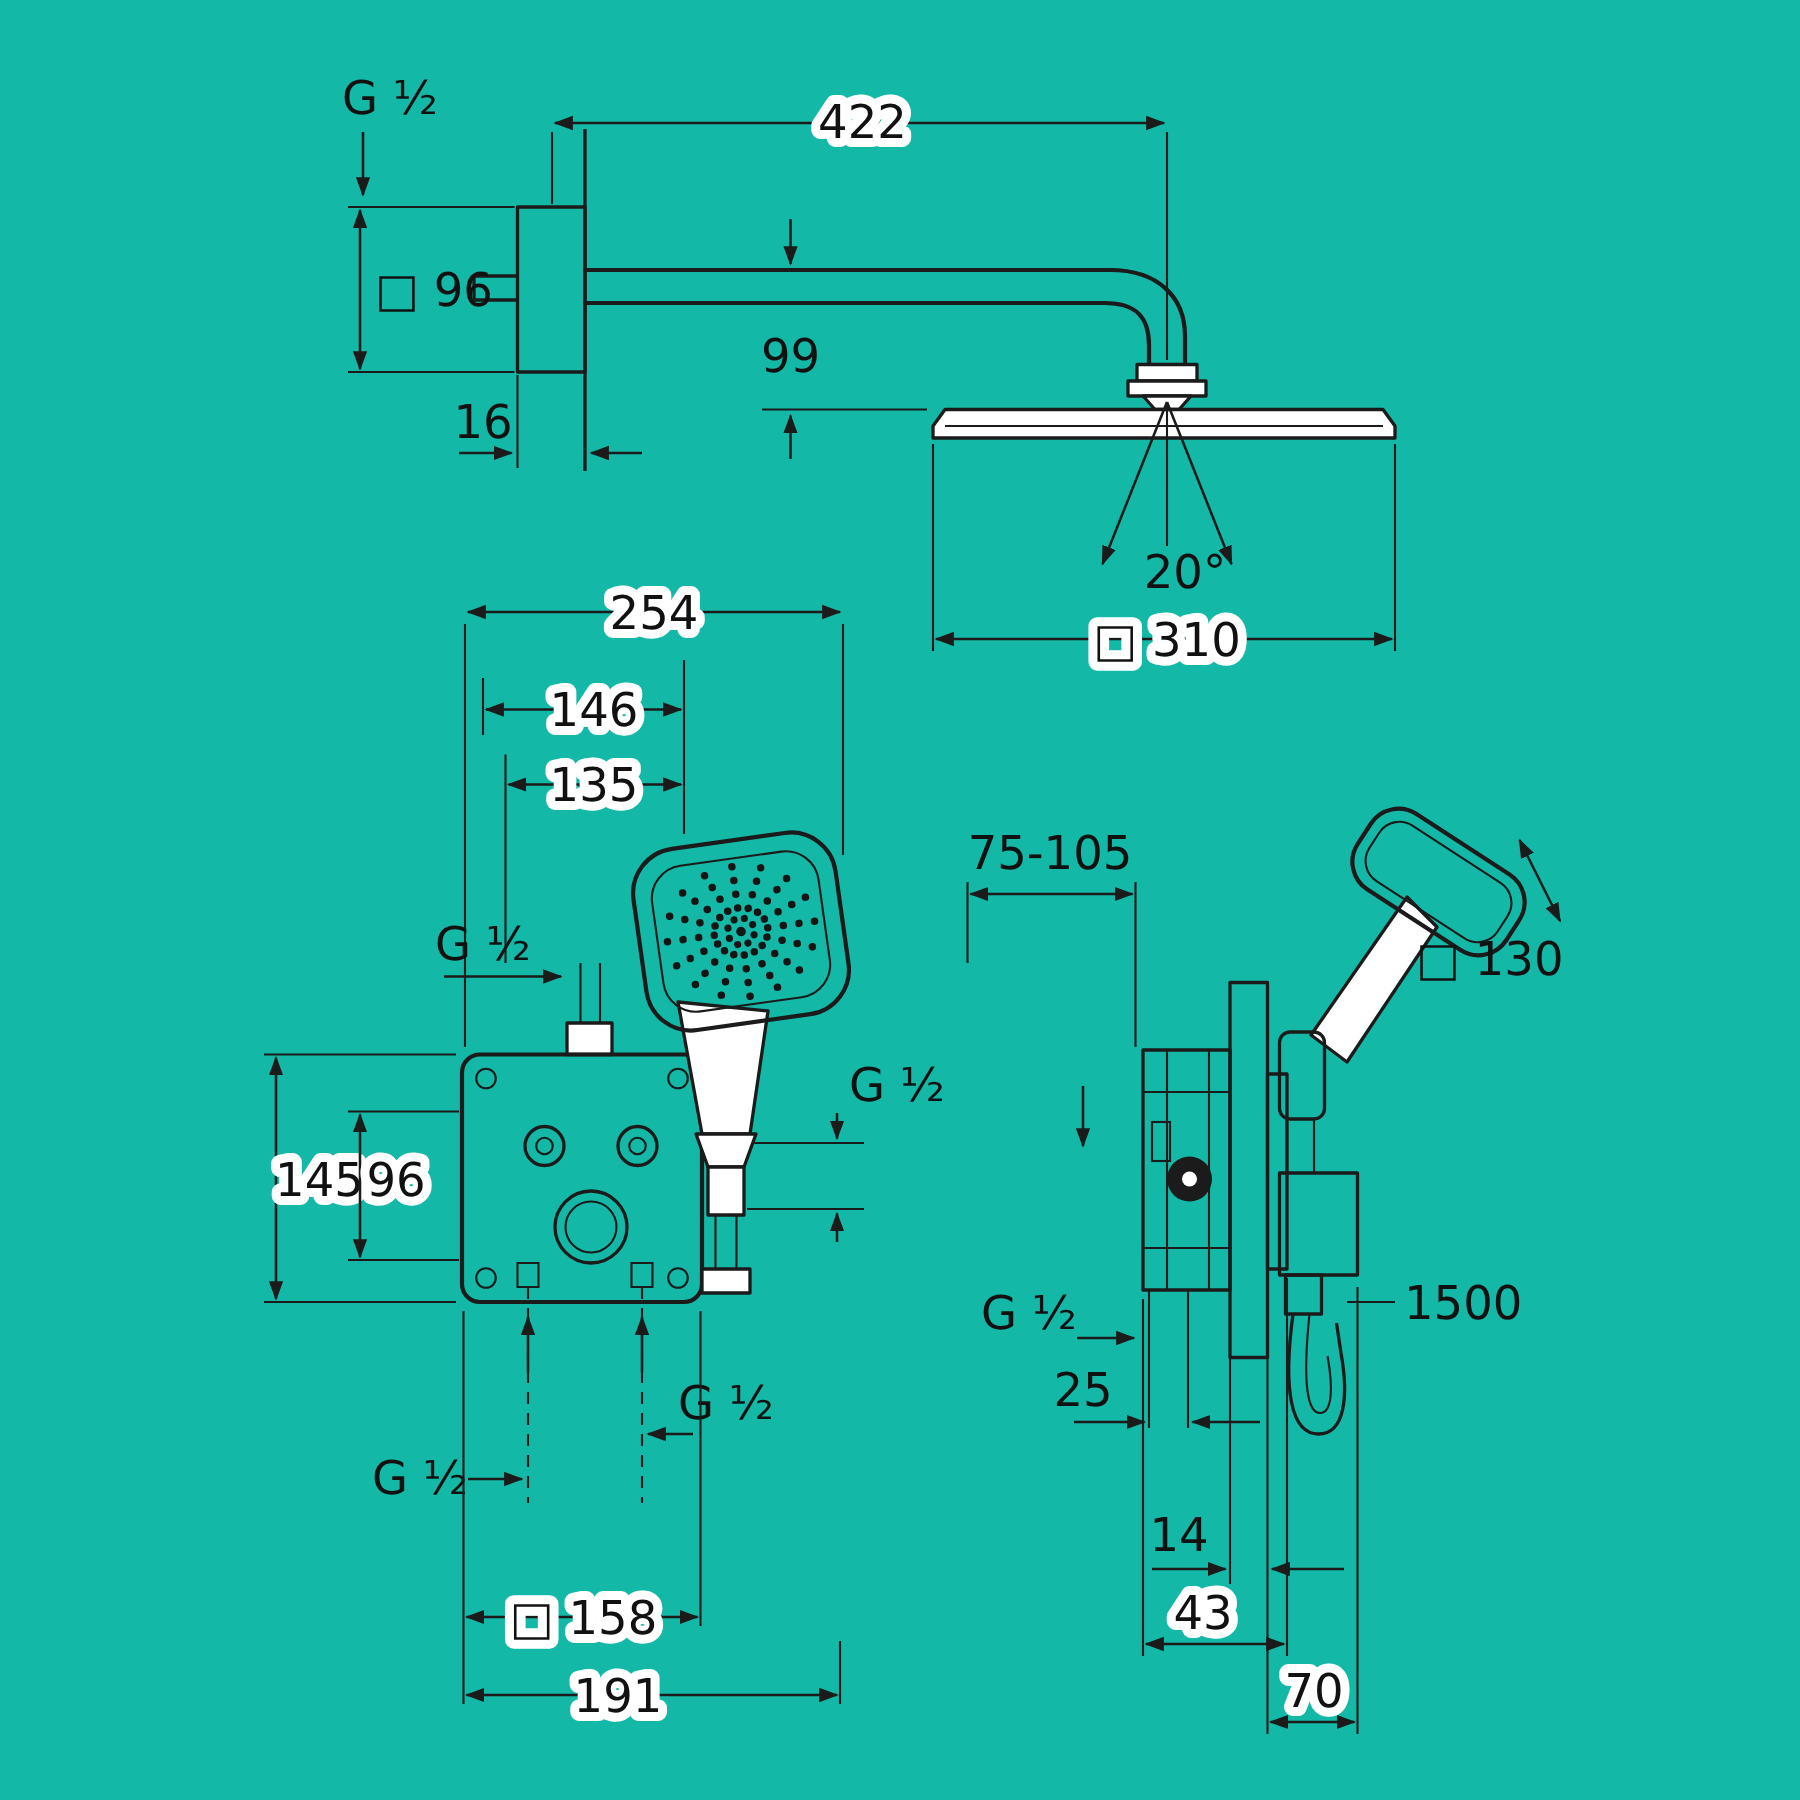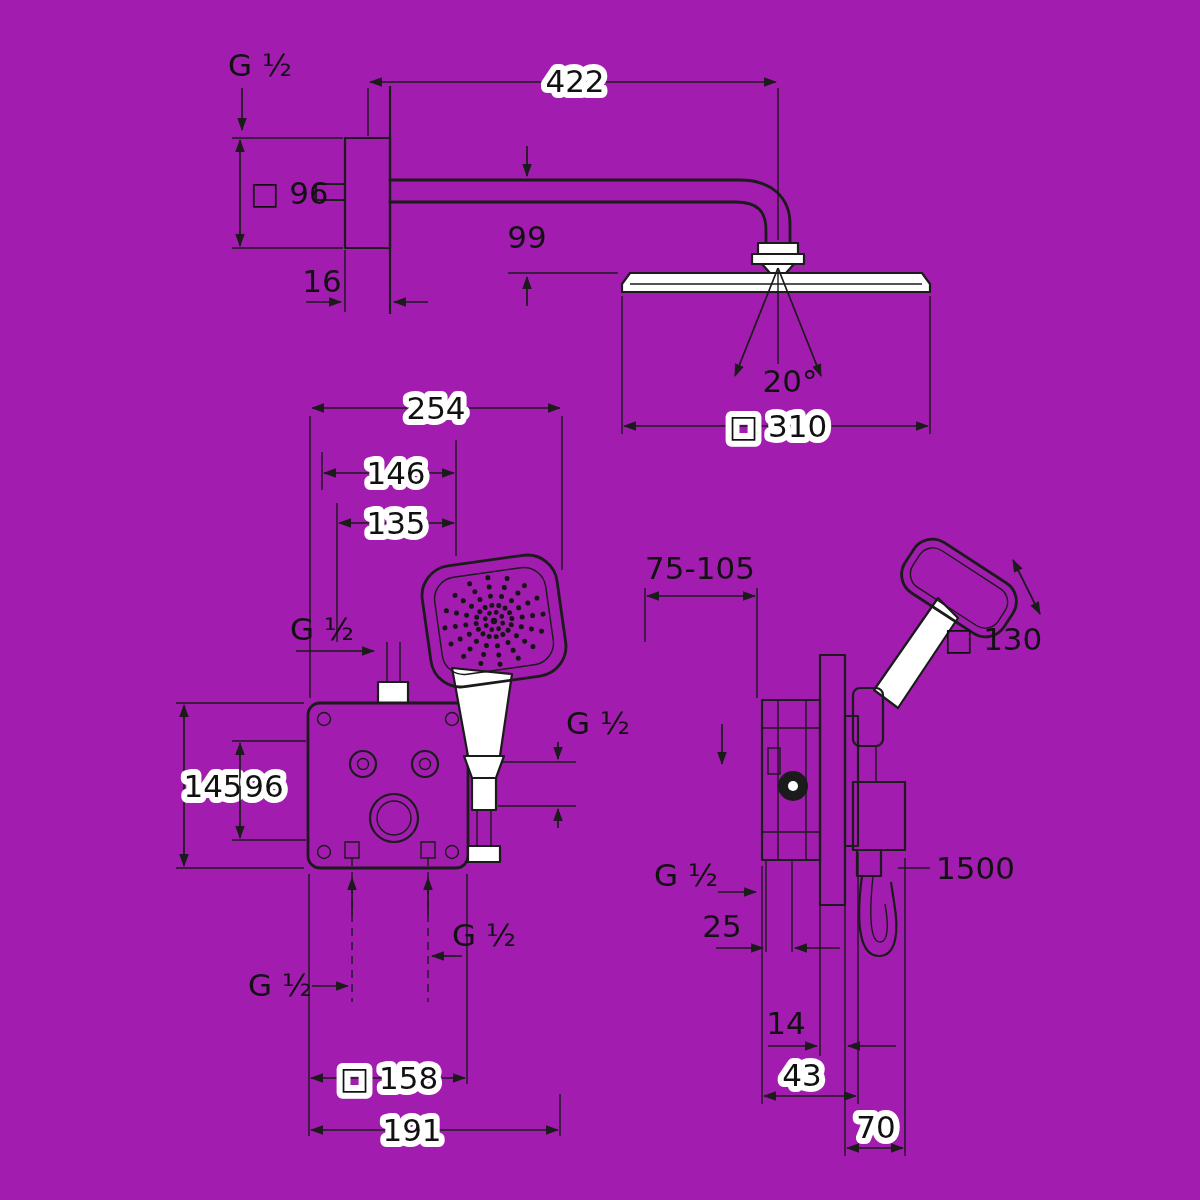--- a/index.html
+++ b/index.html
@@ -1,16 +1,16 @@
 <!DOCTYPE html>
 <html><head>
 <meta charset="utf-8">
 <style>
   html,body{margin:0;padding:0;background:#ffffff}
-  .page{width:1200px;height:1200px;background:#a21caf;position:relative;overflow:hidden}
+  .page{width:1200px;height:1200px;background:#14b8a6;position:relative;overflow:hidden}
   svg{display:block}
   .ln{fill:none;stroke:#1b1b1b;stroke-width:2.8;stroke-linecap:round;stroke-linejoin:round}
   .ln2{fill:none;stroke:#1b1b1b;stroke-width:2.2;stroke-linejoin:round}
   .thin{fill:none;stroke:#1b1b1b;stroke-width:1.4}
   .dim{fill:none;stroke:#1b1b1b;stroke-width:1.7}
   .dash{stroke-dasharray:8 6}
   .wfill{fill:#ffffff}
   text{font-family:"DejaVu Sans","Liberation Sans",sans-serif;font-size:31px;fill:#111;}
   .halo{paint-order:stroke;stroke:#fff;stroke-width:12px;stroke-linejoin:round}
   .mid{text-anchor:middle}

